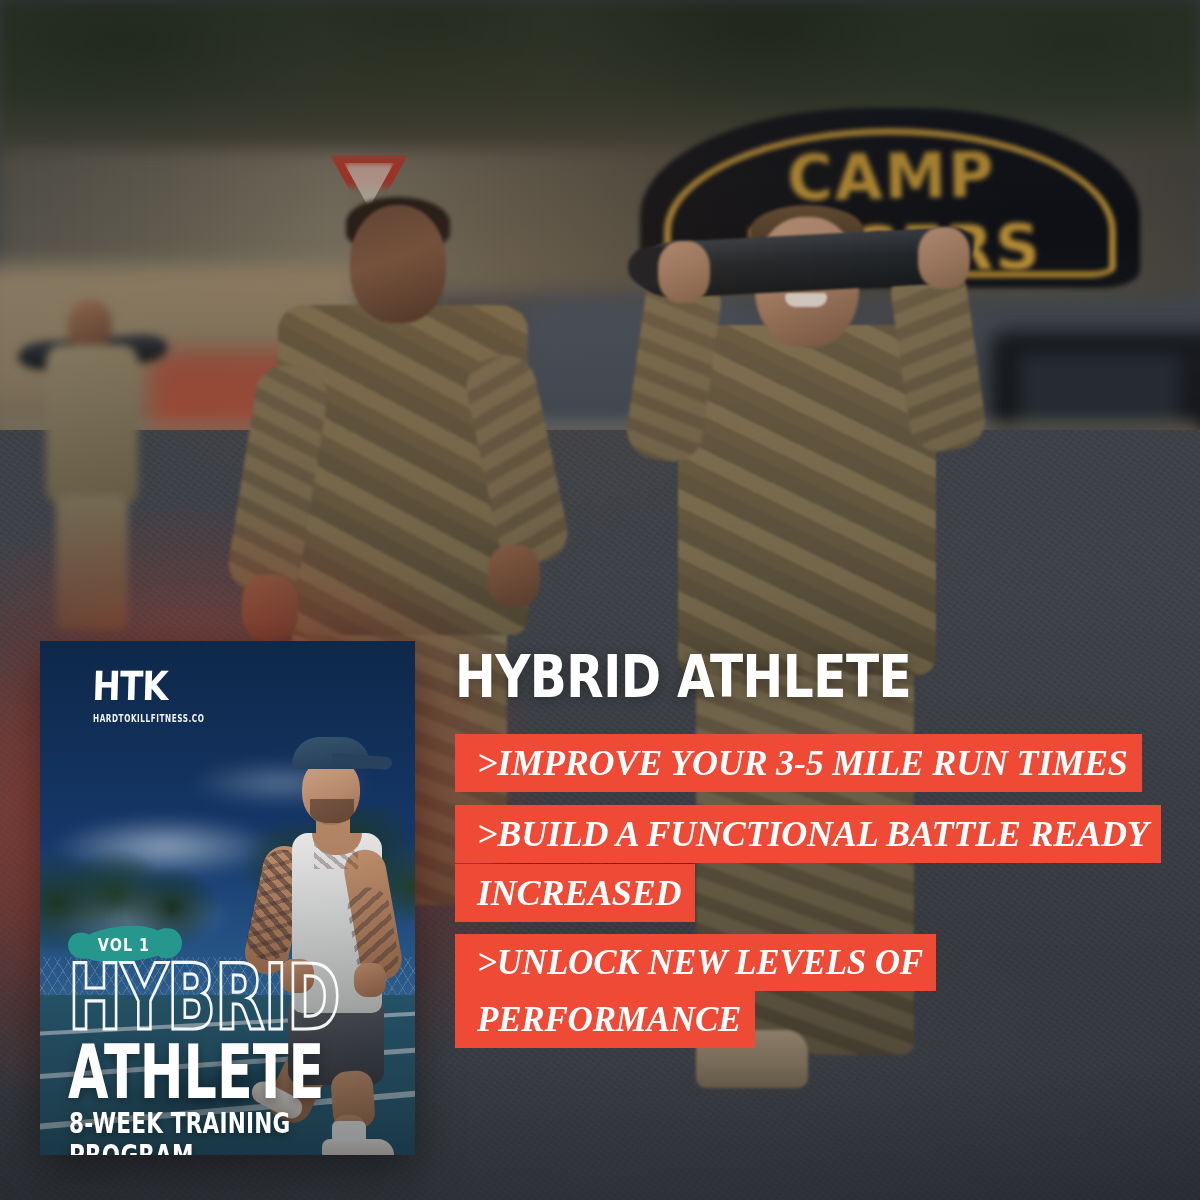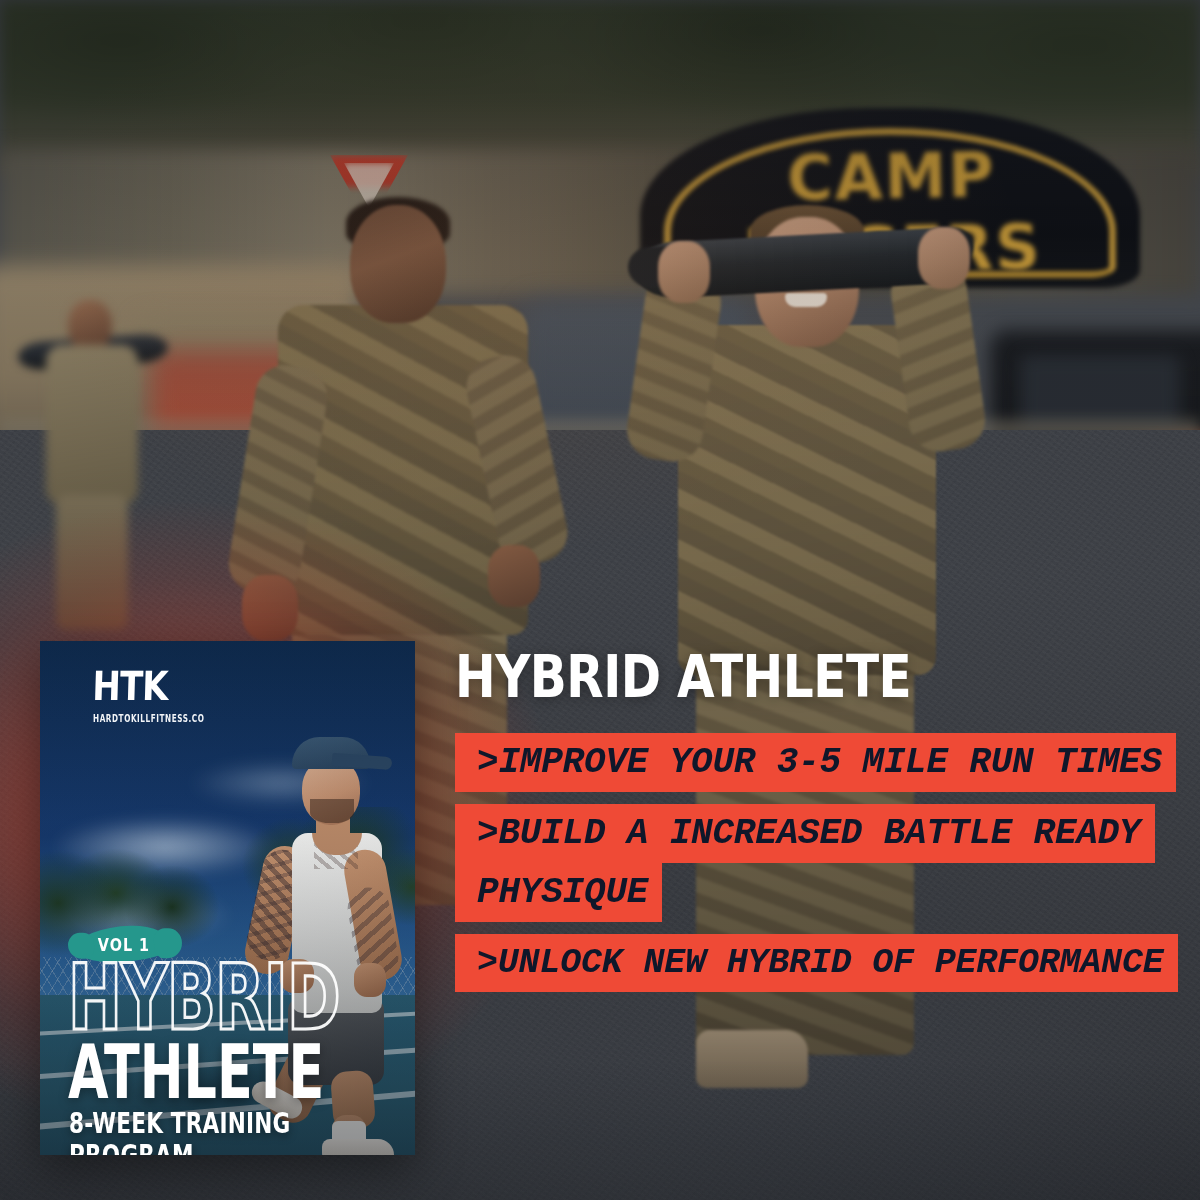--- a/index.html
+++ b/index.html
@@ -527,23 +527,23 @@
   .headline {
     font-family:"DejaVu Sans Condensed","DejaVu Sans", sans-serif;
     font-weight:bold; font-size:54px; line-height:1; color:#ffffff;
     letter-spacing:-.5px;
     transform:scaleY(1.08); transform-origin:left top;
     text-shadow:0 2px 12px rgba(0,0,0,.32);
   }
 
   .bullets { margin-top:32px; }
   .bullet {
-    font-family:Liberation Mono, monospace;
+    font-family:Liberation Serif, serif;
     font-weight:bold; font-style:italic; font-size:36px;
-    line-height:1.62; color:#0f172a; letter-spacing:-.2px;
+    line-height:1.62; color:#ffffff; letter-spacing:-.2px;
     margin-bottom:13px;
   }
   .bullet .hl {
     background:#ef4a36;
     box-decoration-break:clone; -webkit-box-decoration-break:clone;
     padding:9px 14px 9px 22px;
     transform:scaleY(1.0);
   }
   .bullet.b1 { font-size:36px; }
   .bullet.b2 { font-size:36px; }
@@ -677,24 +677,24 @@
   <div class="copy">
     <div class="headline">HYBRID ATHLETE</div>
 
     <div class="bullets">
 
       <div class="bullet b1">
         <span class="hl"><span>&gt;</span><span>IMPROVE YOUR 3-5 MILE RUN TIMES</span></span>
       </div>
 
       <div class="bullet b2">
-        <span class="hl"><span>&gt;</span><span>BUILD A INCREASED BATTLE READY PHYSIQUE</span></span>
+        <span class="hl"><span>&gt;</span><span>BUILD A FUNCTIONAL BATTLE READY INCREASED</span></span>
       </div>
 
 
       <div class="bullet b4">
-        <span class="hl"><span>&gt;</span><span>UNLOCK NEW HYBRID OF PERFORMANCE</span></span>
+        <span class="hl"><span>&gt;</span><span>UNLOCK NEW LEVELS OF PERFORMANCE</span></span>
       </div>
 
     </div>
   </div>
 
 </div>
 
 </body></html>

